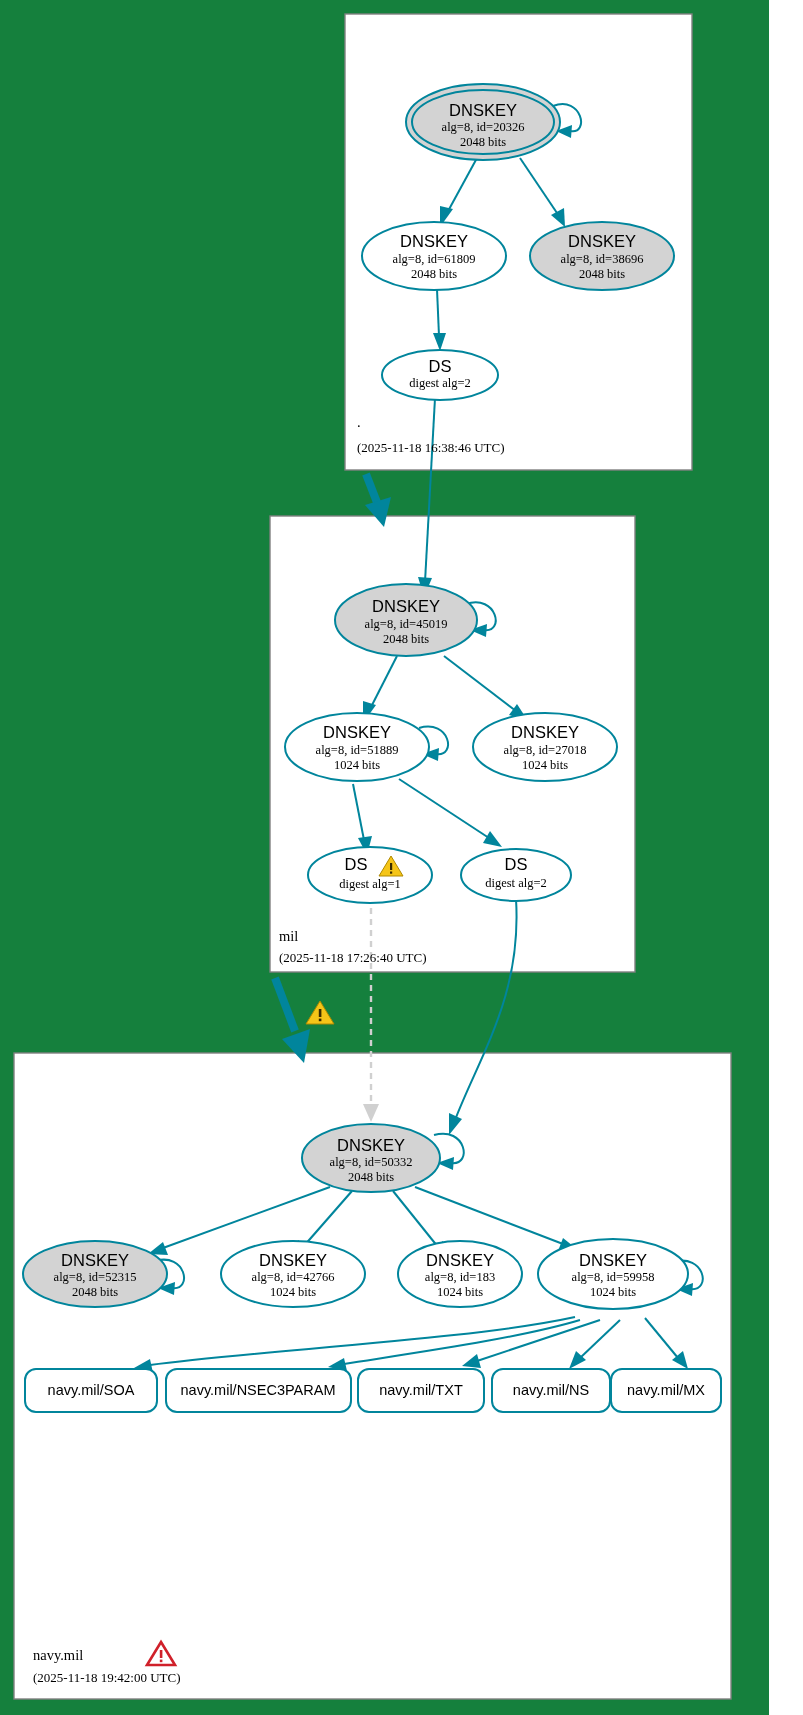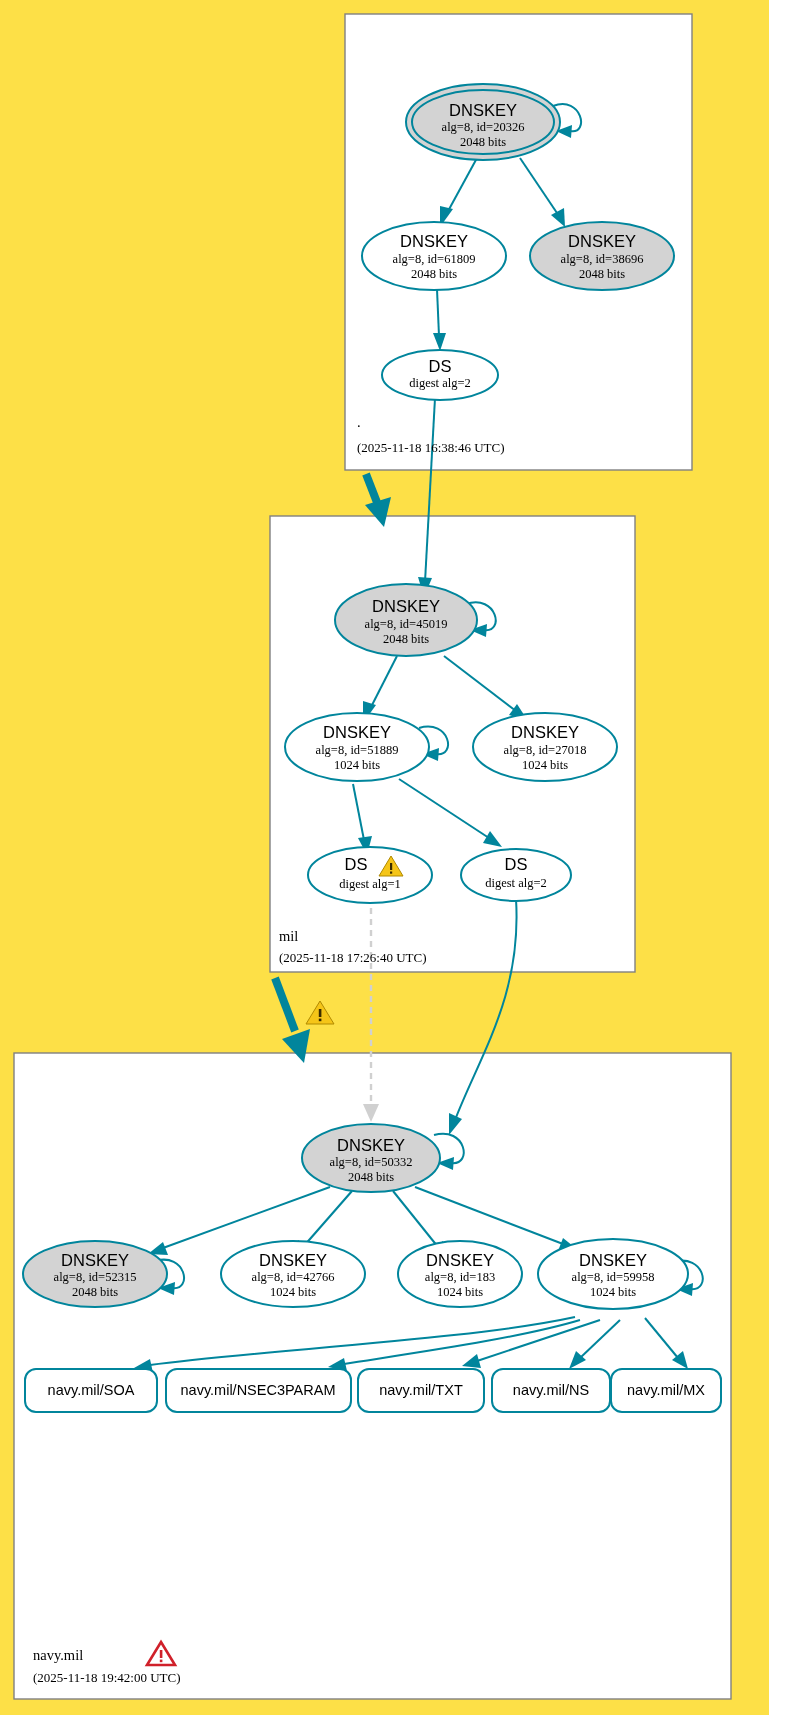--- a/index.html
+++ b/index.html
@@ -7,21 +7,21 @@
     padding: 0;
     background: #ffffff;
   }
   body {
     font-family: "Liberation Sans", sans-serif;
   }
   #canvas {
     position: relative;
     width: 769px;
     height: 1715px;
-    background: #fde047;
+    background: #15803d;
     overflow: hidden;
   }
   svg.layer {
     position: absolute;
     left: 0;
     top: 0;
     width: 803px;
     height: 1715px;
   }
   .zone-box {

